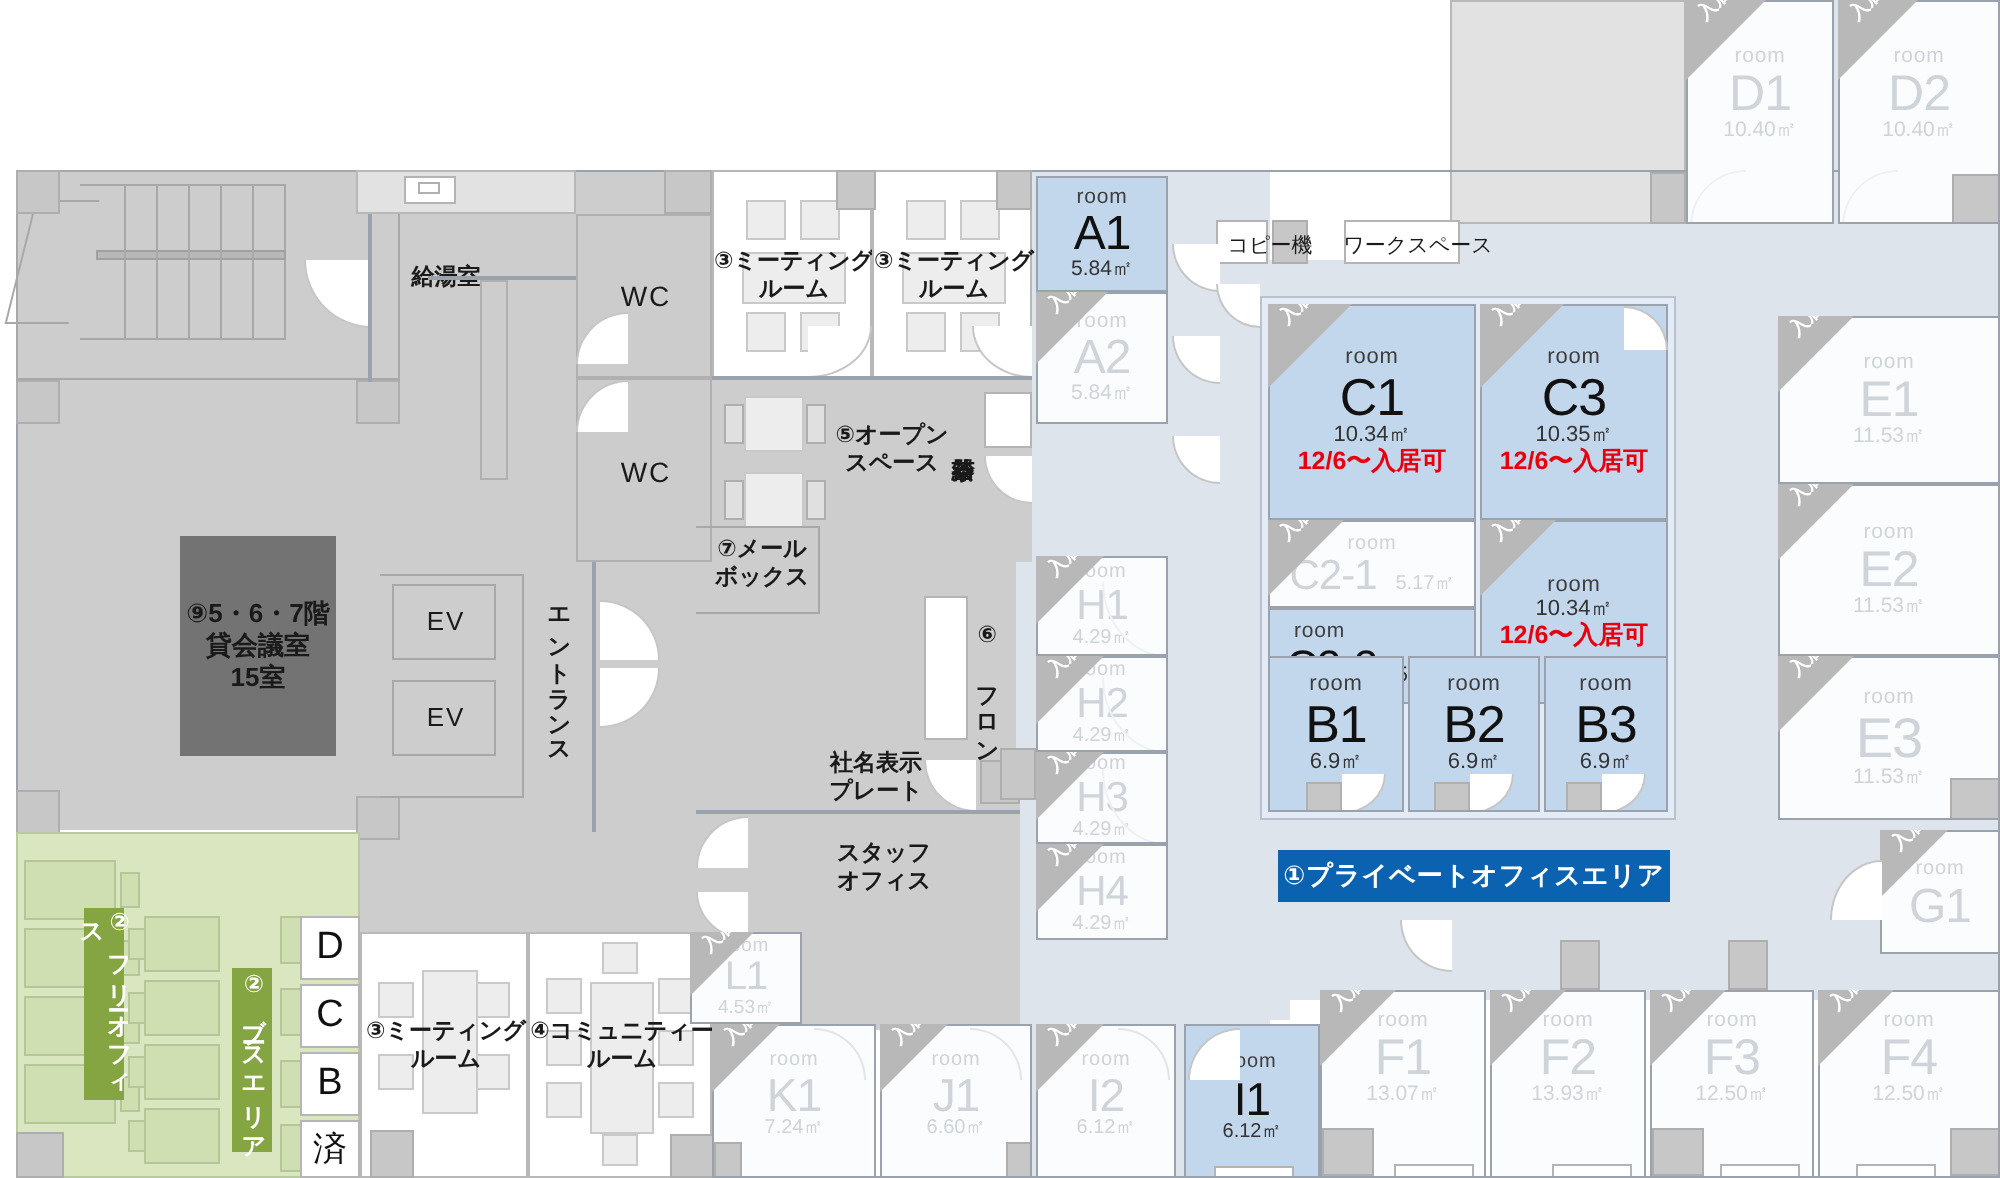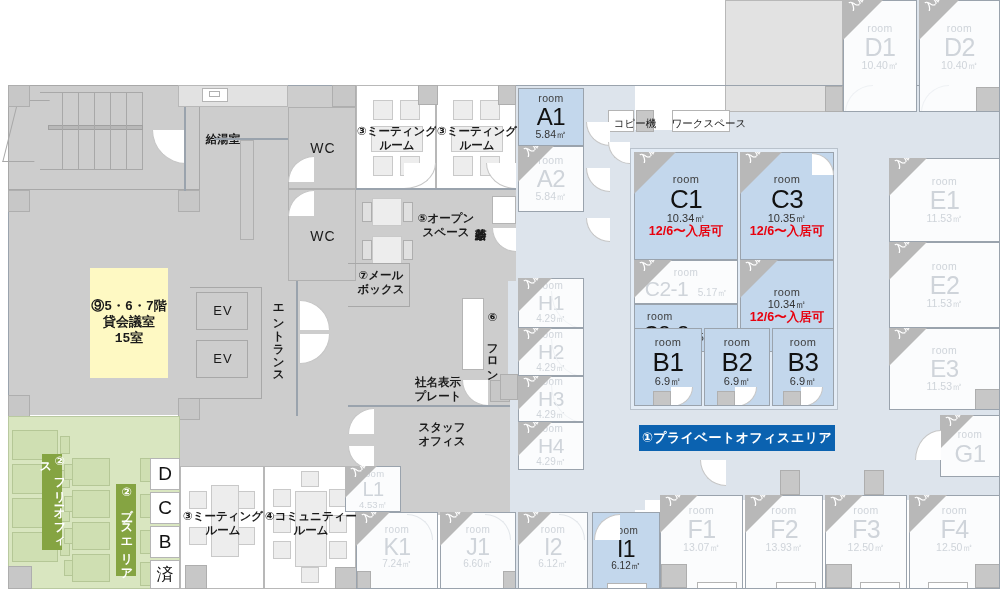--- a/index.html
+++ b/index.html
@@ -142,22 +142,22 @@
     text-orientation: upright;
     white-space: nowrap;
     line-height: 1.1;
   }
   .lbl.wc { font-size: 14px; font-weight: 400; letter-spacing: 1px; }
   .lbl.ev { font-size: 13px; font-weight: 400; letter-spacing: 1px; }
 
   
   .plate {
     position: absolute;
-    background: #fef9c3;
-    display: flex; align-items: center; justify-content: flex-end; font-family: Liberation Mono, monospace;
+    background: #737373;
+    display: flex; align-items: center; justify-content: flex-end;
   }
 
   
   .green-tag {
     position: absolute;
     background: #85a442;
     color: #ffffff;
     font-size: 12px;
     font-weight: 700;
     writing-mode: vertical-rl;
@@ -712,21 +712,21 @@
   <div class="abs" style="left:889px; top:242px; width:40px; height:40px; overflow:hidden;">
     <div class="ribbon" style="border-top-width:40px; border-right-width:40px;"></div>
     <div class="ribbon-label">
         <span>入居中</span>
       </div>
   </div>
 
   <div class="room occupied" style="left:889px; top:328px; width:111px; height:82px;">
     <div class="room-inner">
       <span class="room-kicker" style="font-size:10.5px;">room</span>
-      <span class="room-code" style="font-size:24px;">E3</span>
+      <span class="room-code" style="font-size:28px;">E3</span>
       <span class="room-area" style="font-size:10.5px;">11.53㎡</span>
     </div>
     <div class="furn-g" style="left:85px; top:60px; width:26px; height:22px;"></div>
   </div>
   <div class="abs" style="left:889px; top:328px; width:40px; height:40px; overflow:hidden;">
     <div class="ribbon" style="border-top-width:40px; border-right-width:40px;"></div>
     <div class="ribbon-label">
         <span>入居中</span>
       </div>
   </div>

